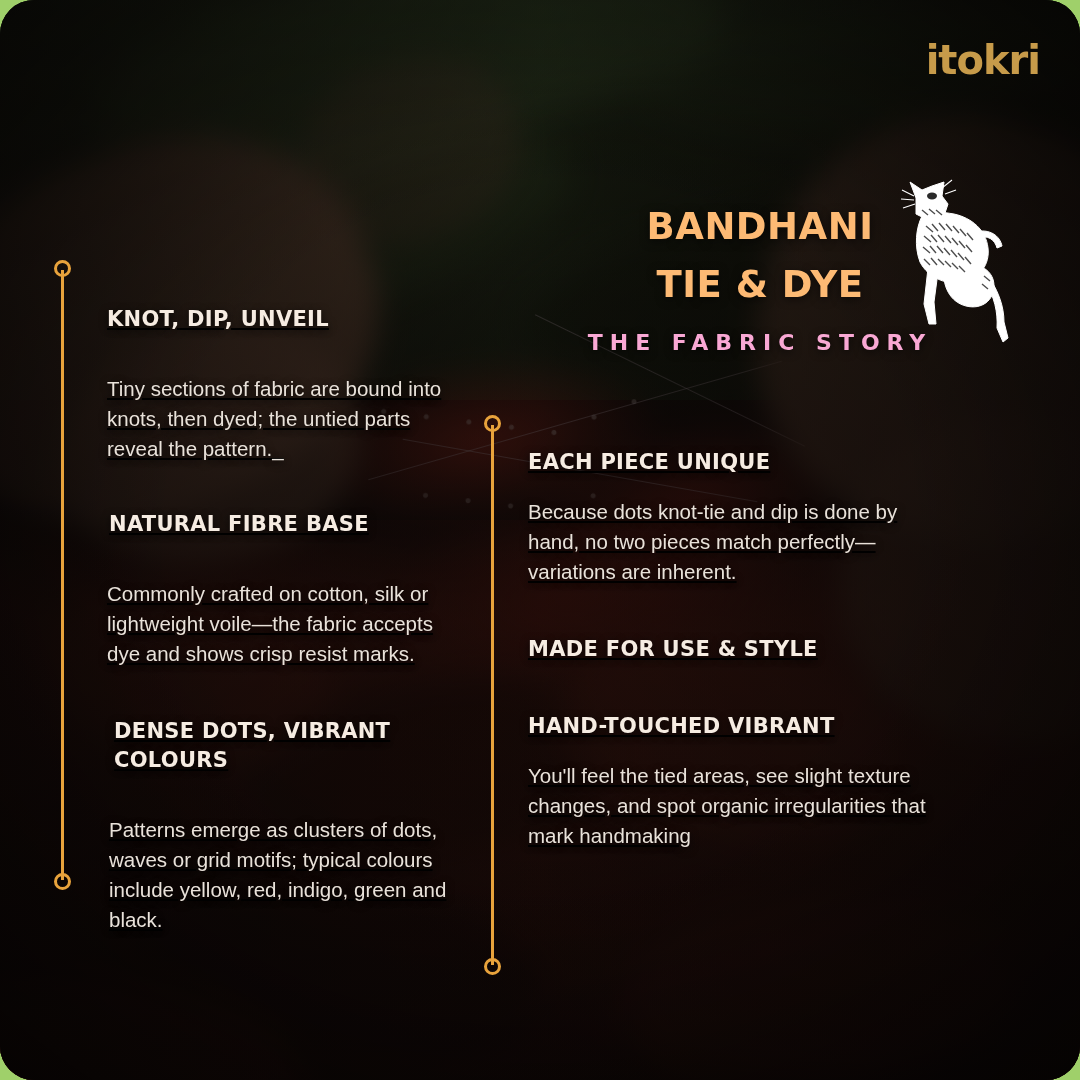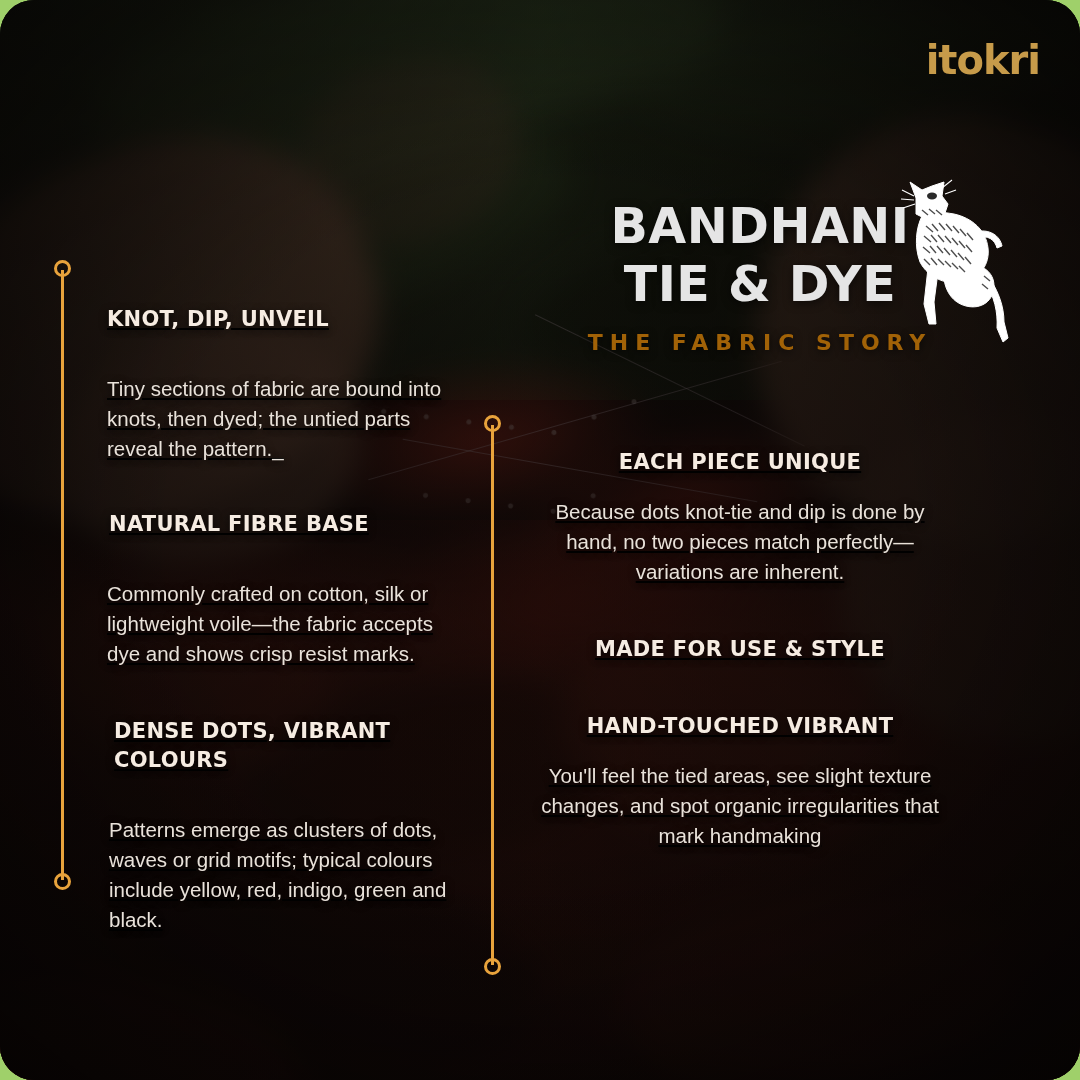--- a/index.html
+++ b/index.html
@@ -109,27 +109,27 @@
   #logo .logo-text{
     font-family:"DejaVu Sans", sans-serif;
     font-size:40px; font-weight:700; letter-spacing:-1px;
     color:#c79b4a; line-height:44px;text-align:right;
   }
 
   
   #title-block{ position:absolute; left:560px; top:198px; width:400px; text-align:center; }
   .title-line{
     font-family:"DejaVu Sans", sans-serif;
-    color:#e5e5e5; font-weight:800; font-size:49px; line-height:58px;
+    color:#fdba74; font-weight:800; font-size:37px; line-height:58px;
     letter-spacing:.5px; text-shadow:0 2px 10px rgba(0,0,0,.6);
   }
   #subtitle{
     margin-top:16px;
     font-family:"DejaVu Sans", sans-serif;
-    color:#a16207; font-weight:700; font-size:22px; letter-spacing:7px;
+    color:#f9a8d4; font-weight:700; font-size:22px; letter-spacing:7px;
     text-shadow:0 2px 8px rgba(0,0,0,.7);
   }
 
   
   #cat-illustration{ position:absolute; left:898px; top:172px; width:112px; height:182px; }
 
   
   .rail{ position:absolute; width:3px; background:#e8a33c; }
   .rail-dot{
     position:absolute; width:17px; height:17px; border-radius:50%;
@@ -138,21 +138,21 @@
   #rail-left{ left:61px; top:270px; height:610px; }
   #rail-left .dot-top{ top:-10px; }
   #rail-left .dot-bottom{ bottom:-10px; }
   #rail-middle{ left:491px; top:425px; height:540px; }
   #rail-middle .dot-top{ top:-10px; }
   #rail-middle .dot-bottom{ bottom:-10px; }
 
   
   .col{ position:absolute; }
   #col-left{ left:105px; top:305px; width:360px; }
-  #col-right{ left:540px; top:448px; width:400px;text-align:center; }
+  #col-right{ left:528px; top:448px; width:400px; }
 
   .block{ margin-bottom:30px;text-decoration:underline; }
   .block h3{
     font-family:"DejaVu Sans", sans-serif;
     color:#f6ece2; font-size:21px; font-weight:700; letter-spacing:.3px;
     line-height:29px; margin-bottom:17px;
     text-shadow:0 2px 8px rgba(0,0,0,.75);
   }
   .block p{
     color:#e9e2da; font-size:20.5px; line-height:30px; font-weight:400;

